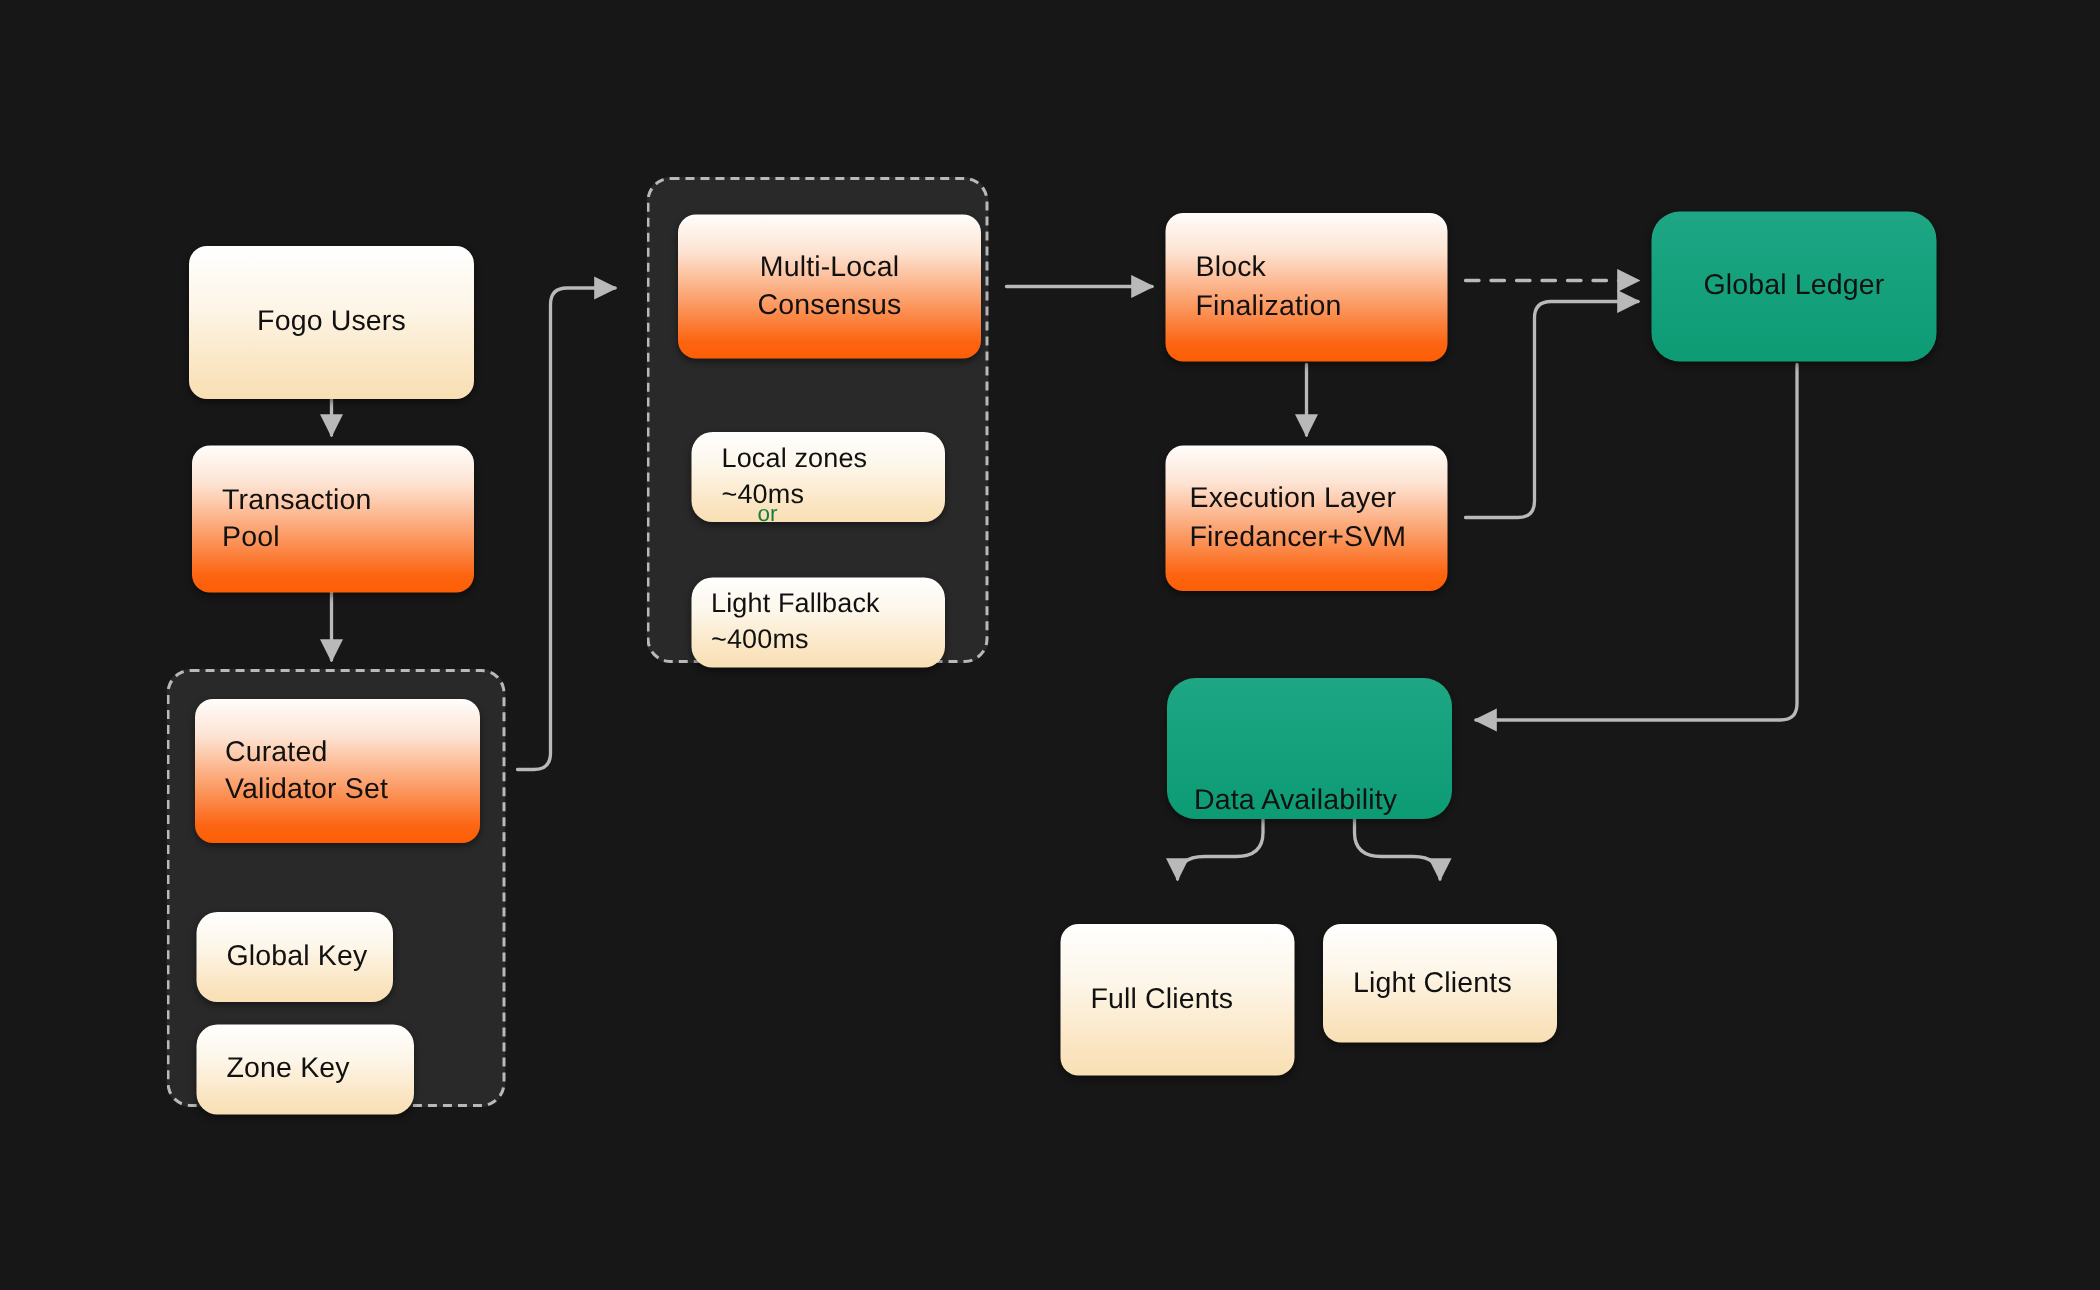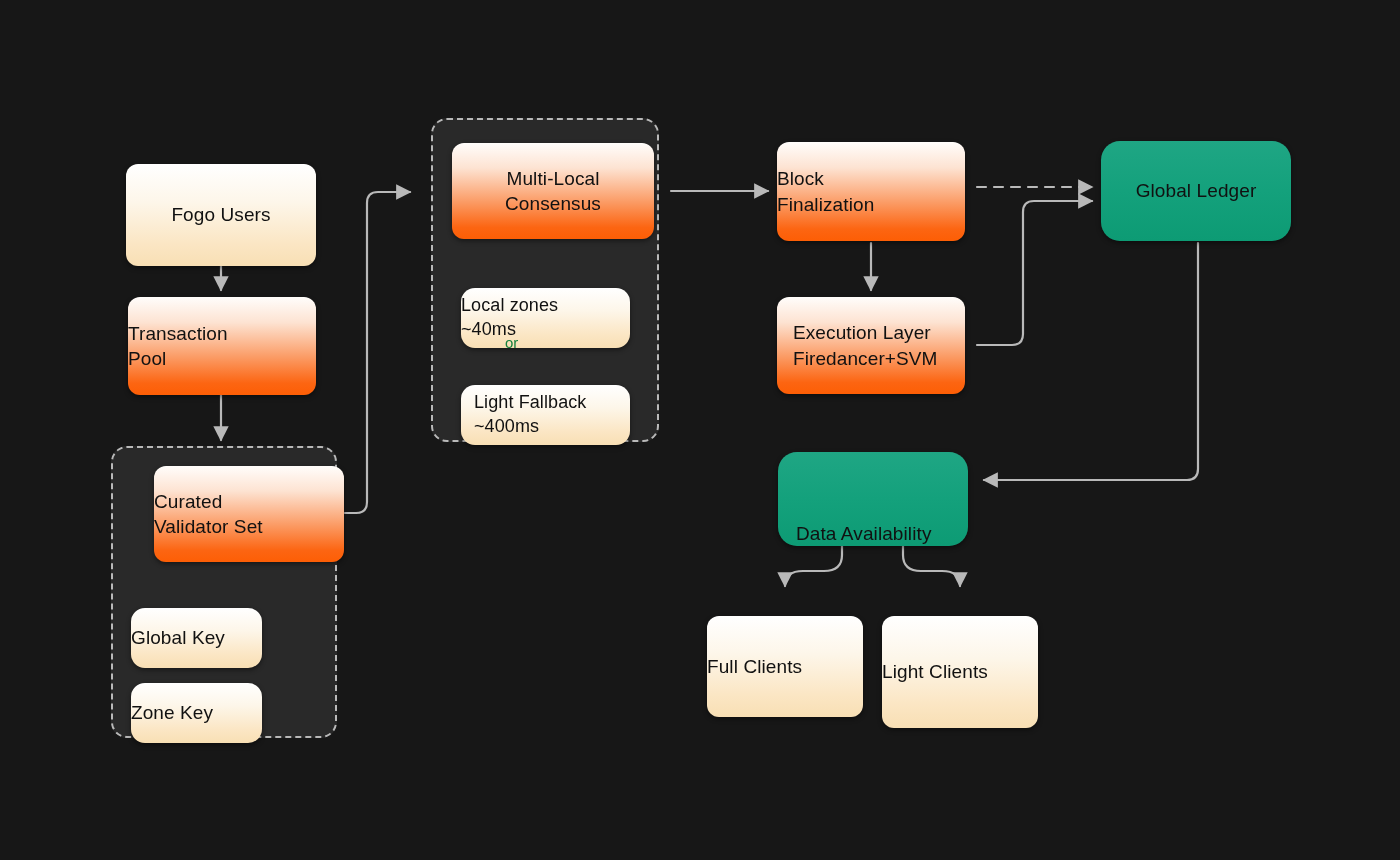--- a/index.html
+++ b/index.html
@@ -40,20 +40,21 @@
     position: absolute;
     box-sizing: border-box;
     border-radius: 12px;
     display: flex;
     align-items: center;
     z-index: 6;
     color: #111111;
     font-size: 19px;
     line-height: 1.32;
     letter-spacing: 0.1px;
+    padding-left: 20px;
     padding-right: 14px;
     box-shadow: 0 2px 5px rgba(0,0,0,0.45);
   }
   .node .label { white-space: pre-line; display: block; width: 100%; }
   .node.center { justify-content: center; padding-left: 14px; text-align: center; }
   .node.center .label { text-align: center; }
 
   .fill-cream {
     background: linear-gradient(180deg, #ffffff 0%, #fdf6e9 38%, #fbe6c4 78%, #f8dfb4 100%);
     margin-top: 24px;
@@ -114,30 +115,30 @@
 
   <div class="node fill-cream center" style="left:126px; top:140px; width:190px; height:102px;">
     <span class="label">Fogo Users</span>
   </div>
 
   <div class="node fill-orange" style="left:128px; top:297px; width:188px; height:98px;align-items:center;">
     <span class="label">Transaction
 Pool</span>
   </div>
 
-  <div class="node fill-orange" style="left:130px; top:466px; width:190px; height:96px;margin-left:24px;">
+  <div class="node fill-orange" style="left:130px; top:466px; width:190px; height:96px;">
     <span class="label">Curated
 Validator Set</span>
   </div>
 
   <div class="node fill-cream" style="left:131px; top:584px; width:131px; height:60px; border-radius:14px;">
     <span class="label">Global Key</span>
   </div>
 
-  <div class="node fill-cream" style="left:131px; top:659px; width:131px; height:60px; border-radius:14px;">
+  <div class="node fill-cream" style="left:131px; top:659px; width:145px; height:60px; border-radius:14px;">
     <span class="label">Zone Key</span>
   </div>
 
   <div class="node fill-orange center" style="left:452px; top:143px; width:202px; height:96px;">
     <span class="label">Multi-Local
 Consensus</span>
   </div>
 
   <div class="node fill-cream" style="left:461px; top:264px; width:169px; height:60px; border-radius:14px; font-size:18px;">
     <span class="label">Local zones
@@ -166,17 +167,17 @@
   </div>
 
   <div class="node fill-teal" style="left:778px; top:452px; width:190px; height:94px; padding-left:18px;align-items:flex-end;">
     <span class="label">Data Availability</span>
   </div>
 
   <div class="node fill-cream" style="left:707px; top:592px; width:156px; height:101px;">
     <span class="label">Full Clients</span>
   </div>
 
-  <div class="node fill-cream" style="left:882px; top:592px; width:156px; height:112px;">
+  <div class="node fill-cream" style="left:882px; top:592px; width:156px; height:79px;">
     <span class="label">Light Clients</span>
   </div>
 
 </div>
 
 </body></html>

